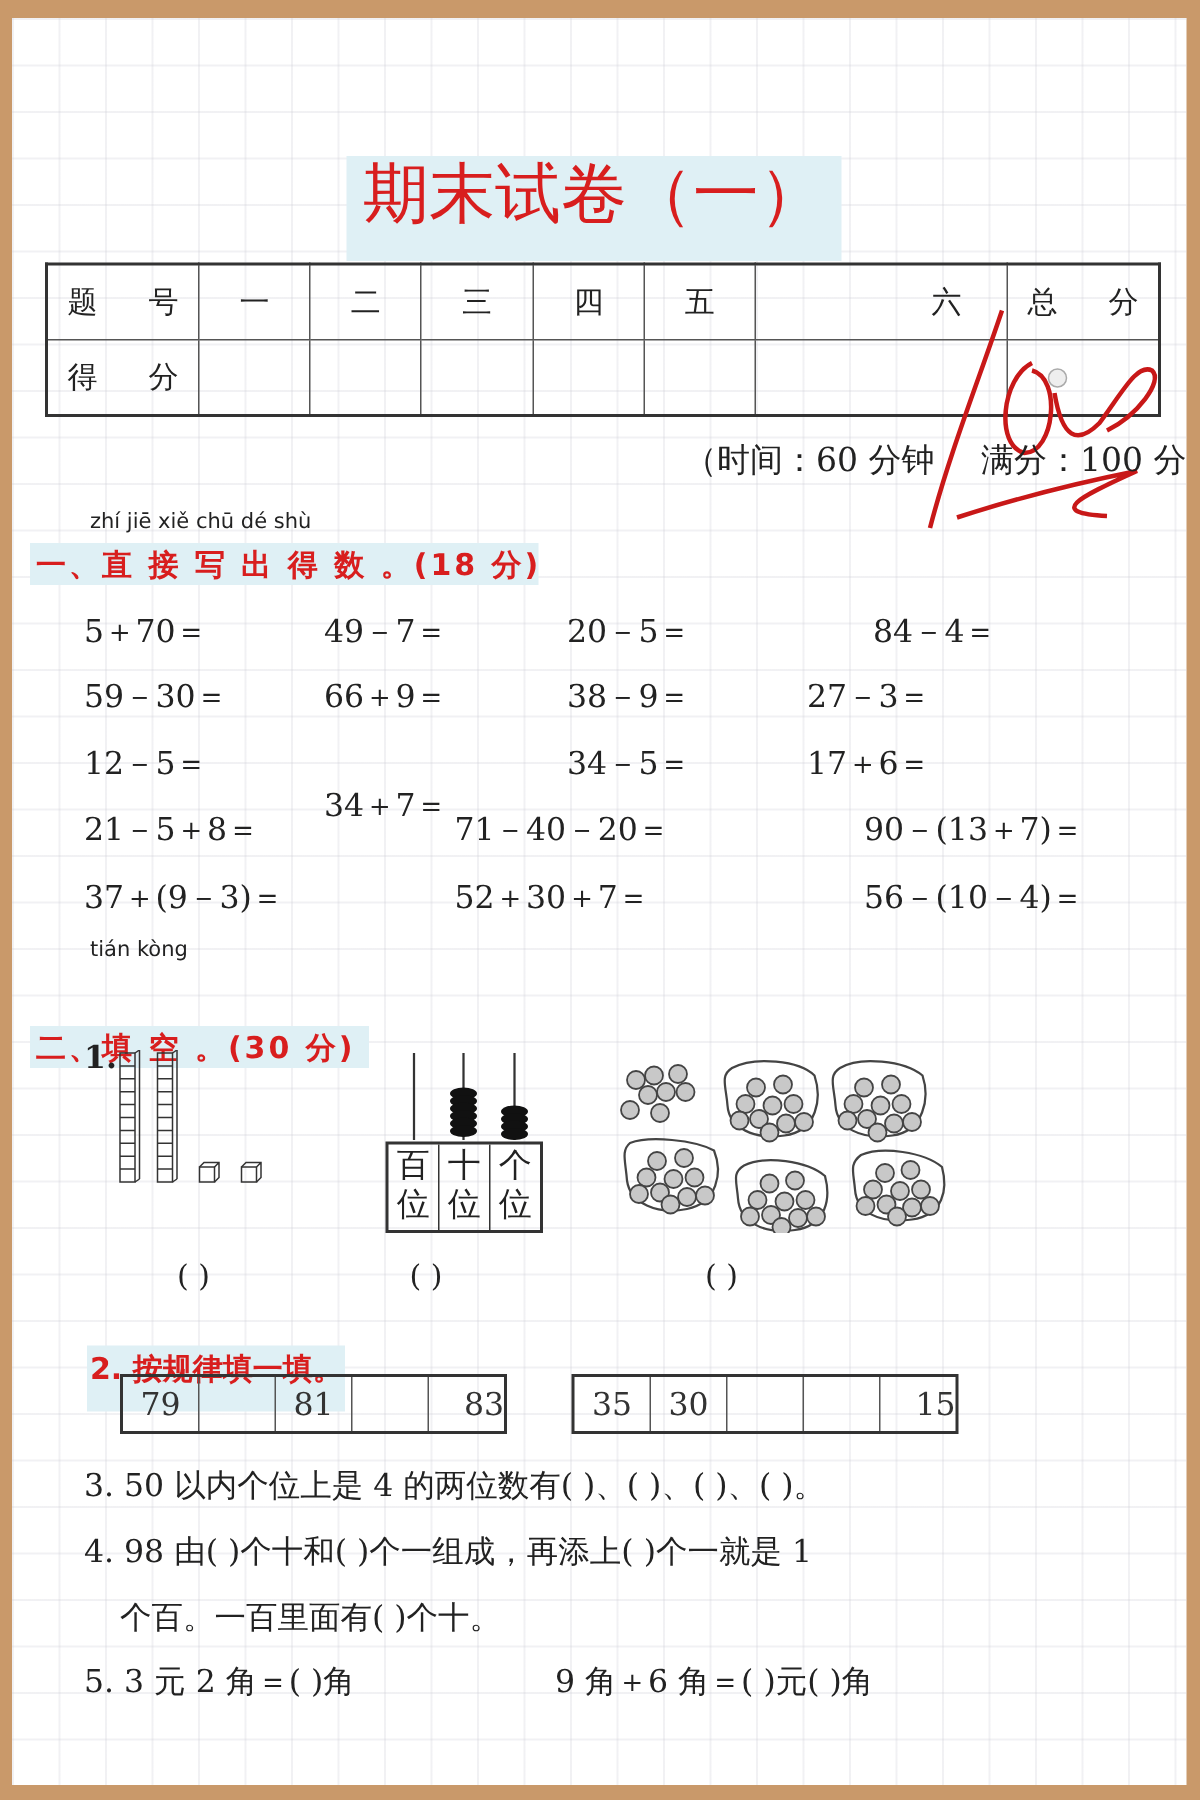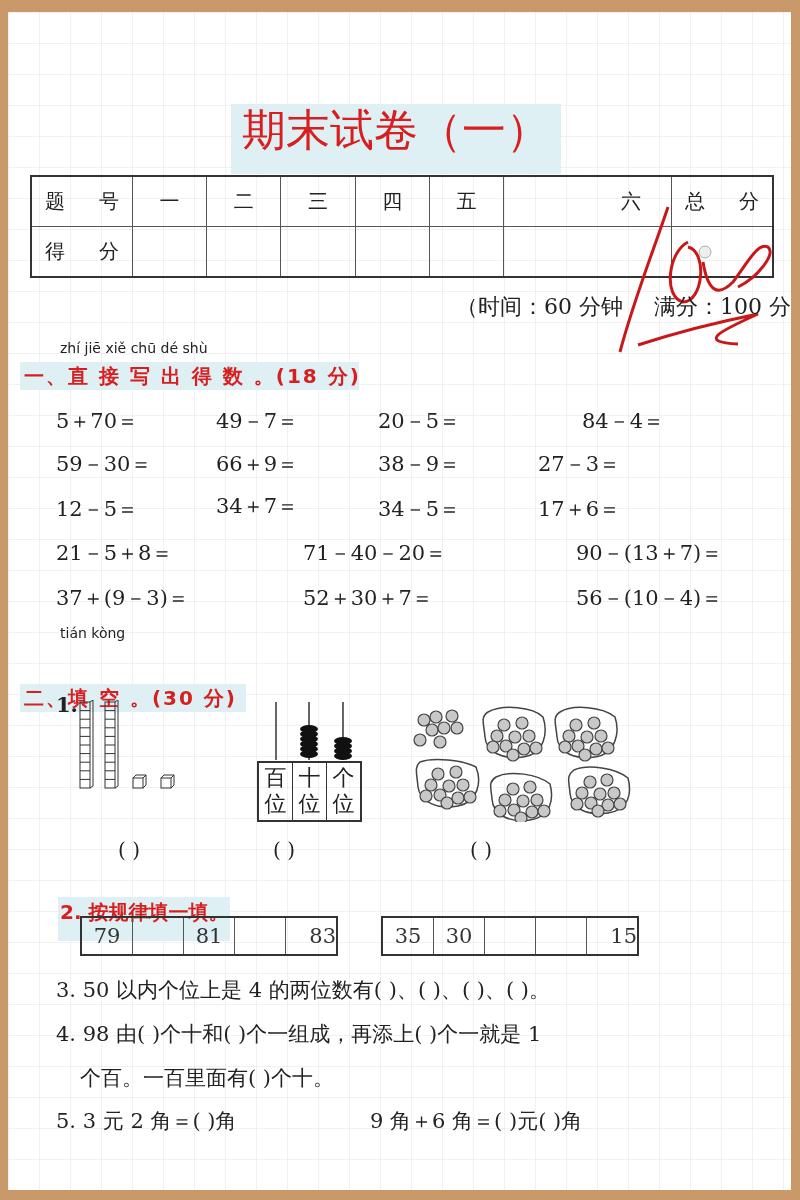--- a/index.html
+++ b/index.html
@@ -152,21 +152,21 @@
   <div class="abs eq" style="left:208px;top:395px;">49－7＝</div>
   <div class="abs eq" style="left:370px;top:395px;">20－5＝</div>
   <div class="abs eq" style="left:530px;top:395px;margin-left:44px;">84－4＝</div>
 
   <div class="abs eq" style="left:48px;top:438px;">59－30＝</div>
   <div class="abs eq" style="left:208px;top:438px;">66＋9＝</div>
   <div class="abs eq" style="left:370px;top:438px;">38－9＝</div>
   <div class="abs eq" style="left:530px;top:438px;">27－3＝</div>
 
   <div class="abs eq" style="left:48px;top:483px;">12－5＝</div>
-  <div class="abs eq" style="left:208px;top:480px;">34＋7＝</div>
+  <div class="abs eq" style="left:208px;top:511px;">34＋7＝</div>
   <div class="abs eq" style="left:370px;top:483px;">34－5＝</div>
   <div class="abs eq" style="left:530px;top:483px;">17＋6＝</div>
 
   <div class="abs eq" style="left:48px;top:527px;">21－5＋8＝</div>
   <div class="abs eq" style="left:295px;top:527px;">71－40－20＝</div>
   <div class="abs eq" style="left:568px;top:527px;">90－(13＋7)＝</div>
 
   <div class="abs eq" style="left:48px;top:572px;">37＋(9－3)＝</div>
   <div class="abs eq" style="left:295px;top:572px;">52＋30＋7＝</div>
   <div class="abs eq" style="left:568px;top:572px;">56－(10－4)＝</div>

